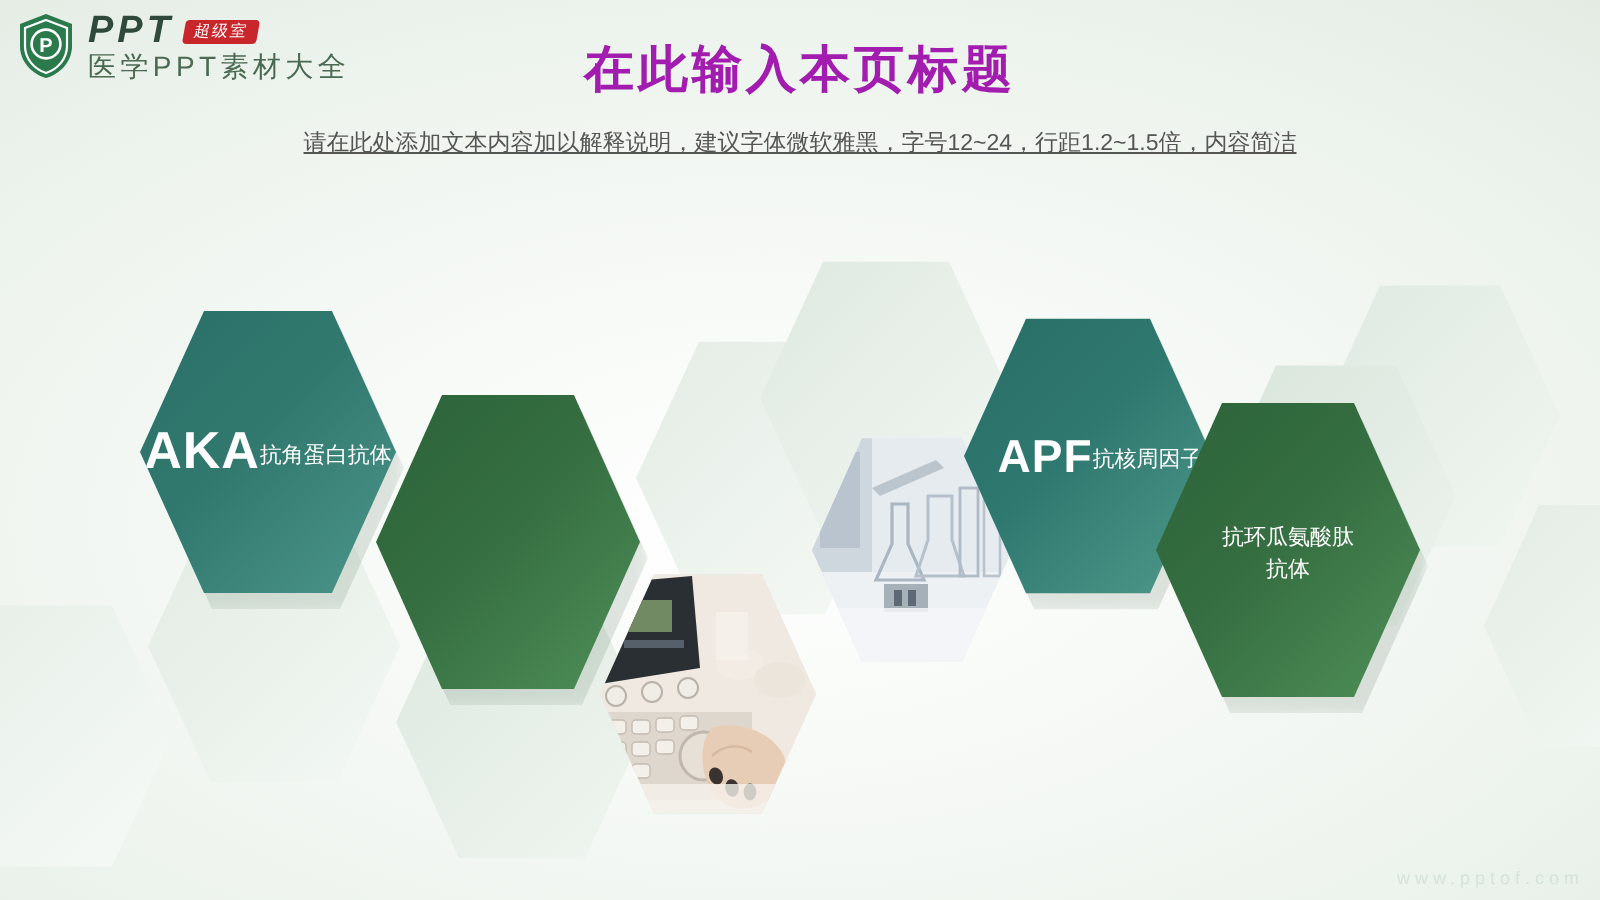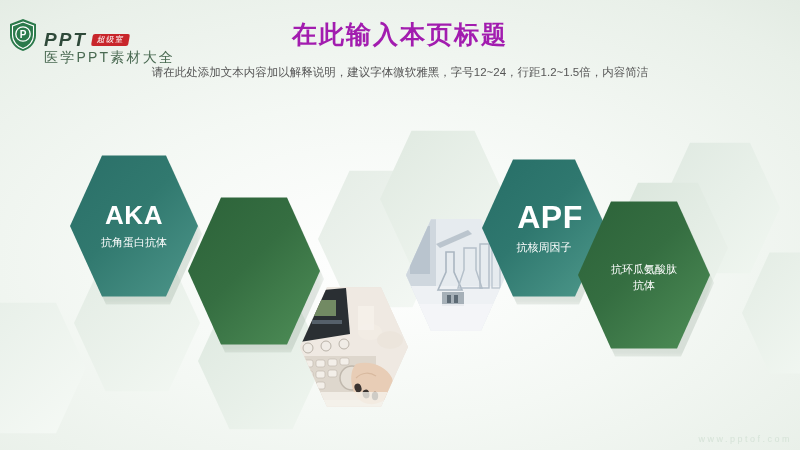--- a/index.html
+++ b/index.html
@@ -16,58 +16,58 @@
   .bg-hex {
     position:absolute;
     clip-path:polygon(25% 2%,75% 2%,100% 50%,75% 98%,25% 98%,0% 50%);
   }
 
   
   .logo { position:absolute; left:8px; top:6px; display:flex; align-items:center; gap:6px; }
   .shield { width:30px; height:34px; position:relative; flex:none; }
   .shield svg { display:block; }
   .logo-text { display:flex; flex-direction:column; gap:1px; }
-  .logo-row1 { display:flex; align-items:center; gap:5px;margin-top:24px; }
+  .logo-row1 { display:flex; align-items:center; gap:5px; }
   .ppt-word {
     font-size:19px; font-weight:bold; color:#2f4a3a; letter-spacing:2px;
     font-style:italic; line-height:1;
   }
   .badge {
     background:#c8262b; color:#fff; font-size:8px; padding:2px 5px 2px 5px;
     border-radius:2px; letter-spacing:1px; line-height:1; transform:skewX(-10deg);
   }
   .logo-sub { font-size:14px; color:#4a6a52; letter-spacing:2.2px; line-height:1; }
 
   
   .title {
     position:absolute; left:0; right:0; top:18px; text-align:center;
     font-size:25px; font-weight:bold; color:#a21caf; letter-spacing:2px;
   }
   .subtitle {
     position:absolute; left:0; right:0; top:63px; text-align:center;
-    font-size:11.5px; color:#555; line-height:19px;
+    font-size:11.5px; color:#555; line-height:19px;text-decoration:underline;
   }
   .subtitle div { white-space:nowrap; }
 
   
   .hex {
     position:absolute;
     clip-path:polygon(25% 1%,75% 1%,100% 50%,75% 99%,25% 99%,0% 50%);
-    display:flex; flex-direction:column; align-items:center; justify-content:center;
+    display:flex; flex-direction:row; align-items:center; justify-content:center;
     color:#fff; text-align:center;
   }
   .hex-wrap { position:absolute; }
   .hex-shadow {
     position:absolute;
     clip-path:polygon(25% 1%,75% 1%,100% 50%,75% 99%,25% 99%,0% 50%);
     background:rgba(120,140,125,0.22);
     filter:blur(4px);
   }
   .hex-code { font-size:26px; font-weight:bold; letter-spacing:0.5px; line-height:1.05; }
-  .hex-code.sm { font-size:32px;margin-left:12px; }
+  .hex-code.sm { font-size:23px;margin-left:12px; }
   .hex-label { font-size:11px; line-height:16px; margin-top:4px; }
 
   
   .photo-hex {
     position:absolute;
     clip-path:polygon(25% 1%,75% 1%,100% 50%,75% 99%,25% 99%,0% 50%);
     overflow:hidden;
   }
   .photo-inner { width:100%; height:100%; position:relative; overflow:hidden; }
 

